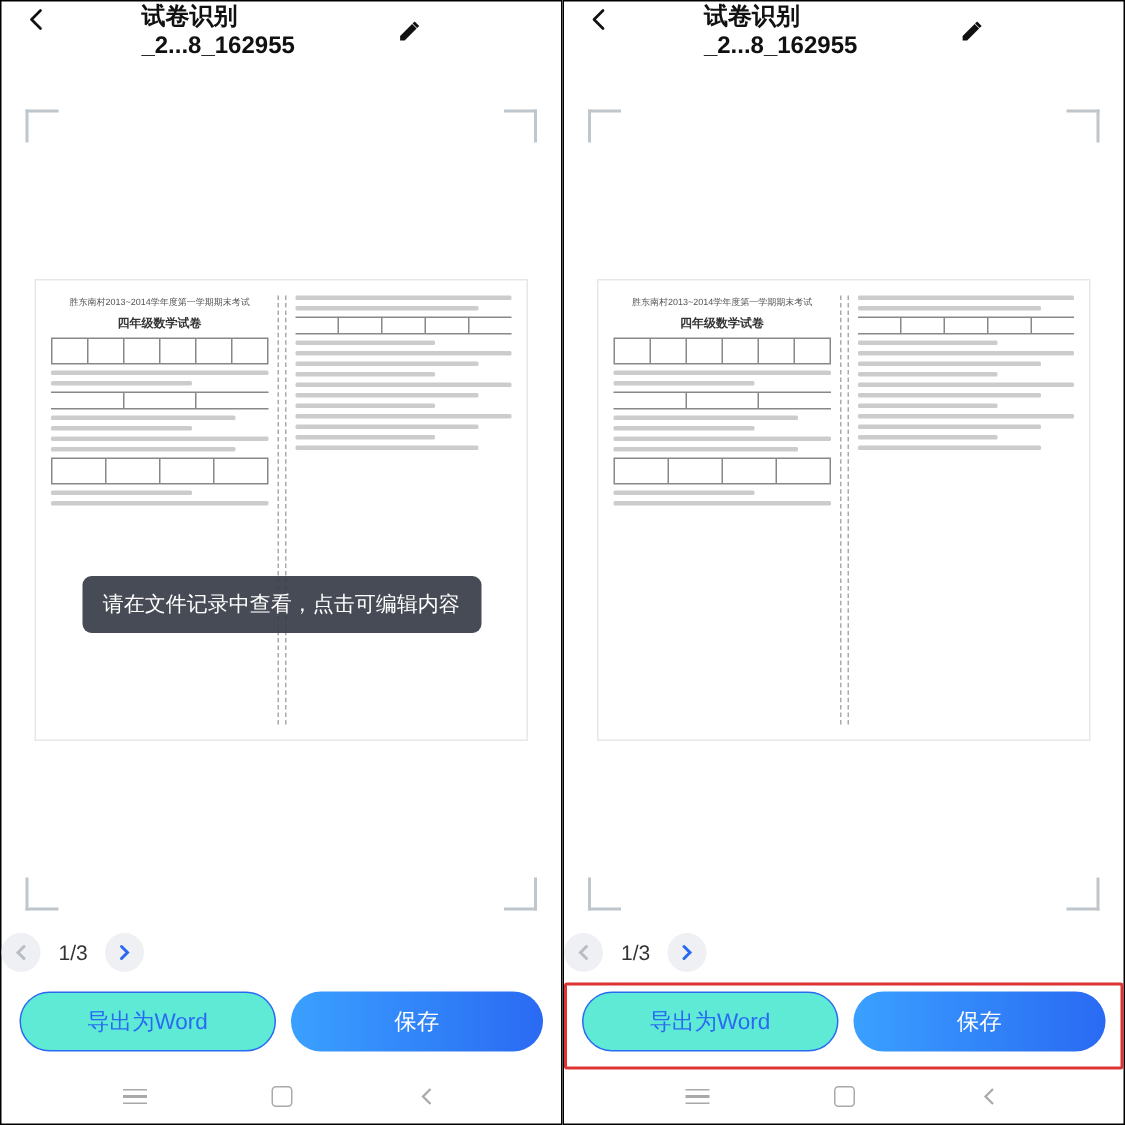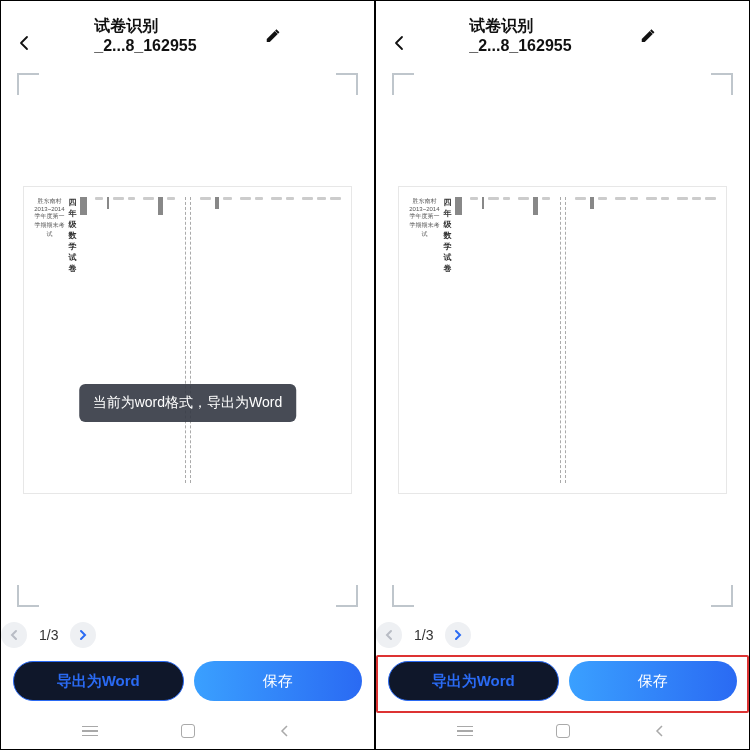--- a/index.html
+++ b/index.html
@@ -15,21 +15,21 @@
     flex: 1;
     border: 1px solid #000;
     display: flex;
     flex-direction: column;
     position: relative;
     background: #fff;
   }
   .header {
     height: 54px;
     display: flex;
-    align-items: flex-end;
+    align-items: flex-start;
     padding: 0 12px;
     position: relative;
   }
   .back {
     width: 24px; height: 24px;
     display: flex; align-items: center; justify-content: center;
     cursor: pointer;
   }
   .title-wrap {
     position: absolute;
@@ -65,21 +65,21 @@
     background: #fff;
     border: 1px solid #e7e7e7;
     padding: 10px;
     display: flex;
     gap: 6px;
     font-size: 4px;
     color: #333;
     position: relative;
     overflow: hidden;
   }
-  .doc-col { flex:1; display:flex; flex-direction:row; gap:4px;justify-content:center; }
+  .doc-col { flex:1; display:flex; flex-direction:column; gap:4px; }
   .doc-hdr { text-align:center; font-size:6px; color:#555; }
   .doc-title { text-align:center; font-size:8px; font-weight:600; }
   .doc-table { border:1px solid #888; height:18px; display:flex; }
   .doc-table div { flex:1; border-right:1px solid #888; }
   .doc-table div:last-child{ border-right:none; }
   .doc-line { height:3px; background:#ccc; border-radius:1px; }
   .doc-line.sh { width:65%; }
   .doc-line.md { width:85%; }
   .gutter { width:6px; border-left:1px dashed #aaa; border-right:1px dashed #aaa; }
   .doc-band { border-top:1px solid #888; border-bottom:1px solid #888; height:12px; display:flex; }
@@ -114,21 +114,21 @@
     height: 58px;
     display:flex; align-items:center; justify-content:center; gap:10px;
     padding: 0 12px 6px 12px;
   }
   .btn {
     flex:1; height:40px; border-radius:20px;
     display:flex; align-items:center; justify-content:center;
     font-size:15px; cursor:pointer;
   }
   .btn-outline {
-    border:1.5px solid #2a6af3; color:#2a6af3; background:#0f172a;font-weight:bold;
+    border:1.5px solid #2a6af3; color:#2a6af3; background:#5eead4;
   }
   .btn-primary {
     color:#fff; background: linear-gradient(90deg,#3aa0ff 0%, #2a6af3 100%);
   }
   .actions.hl { outline:2px solid #d33; outline-offset:-2px; border-radius:2px; }
 
   .navbar {
     height: 36px;
     display:flex; align-items:center; justify-content:space-evenly;
   }
@@ -214,21 +214,21 @@
         <div class="doc-line"></div>
           <div class="doc-line md"></div>
         <div class="doc-line sh"></div>
           <div class="doc-line"></div>
         <div class="doc-line md"></div>
           <div class="doc-line sh"></div>
         <div class="doc-line md"></div>
       </div>
     </div>
 
-    <div class="toast">当前为word格式，导出为Word</div>
+    <div class="toast">请在文件记录中查看，点击可编辑内容</div>
   </div>
 
   <div class="pager">
     <div class="pg-btn prev">
       <svg width="12" height="12" viewBox="0 0 12 12">
           <path d="M8 2 L4 6 L8 10" stroke-width="2" fill="none" stroke-linecap="round"></path>
         </svg>
     </div>
     <span>1/3</span>
     <div class="pg-btn next">

